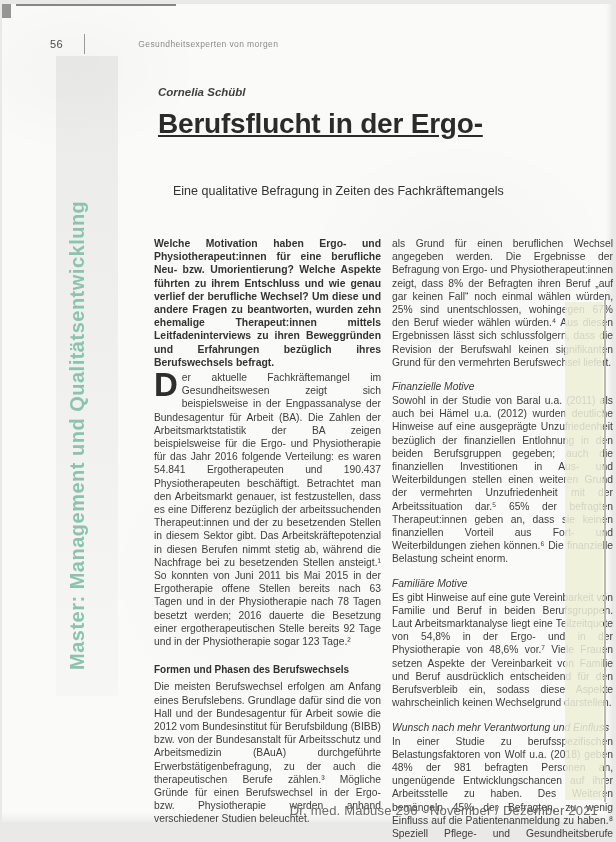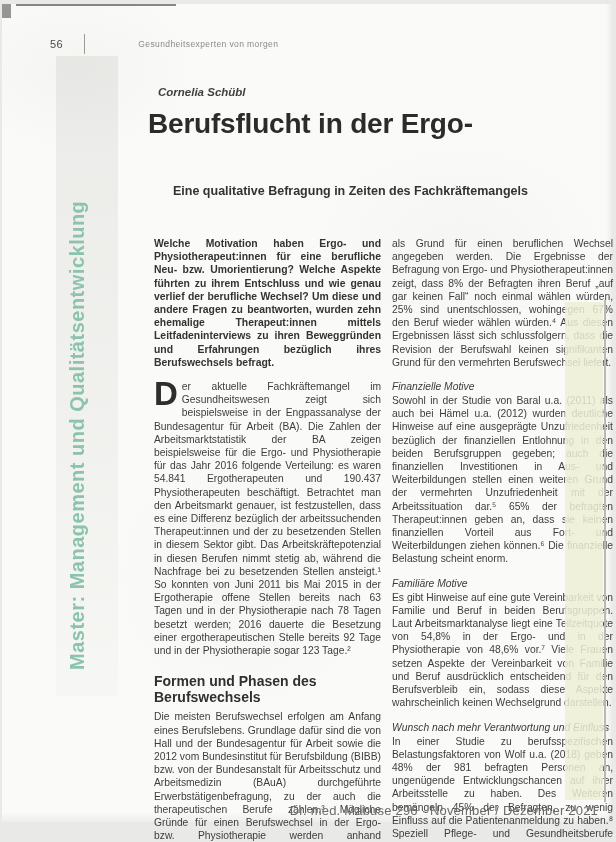--- a/index.html
+++ b/index.html
@@ -47,40 +47,41 @@
     color: #8cc3af;
     white-space: nowrap;
   }
 
   
   .author {
     position: absolute; left: 156px; top: 82px;
     font-size: 11.5px; font-weight: bold; font-style: italic; color: #3f3f3f;
   }
   .title {
-    position: absolute; left: 146px; top: 104px; width: 420px;
+    position: absolute; left: 156px; top: 104px; width: 420px;
     font-size: 28px; font-weight: bold; color: #2b2b2b; line-height: 1.17;
     letter-spacing: -0.2px;
+    text-decoration: underline;
   }
   .subtitle {
     position: absolute; left: 151px; top: 180px; width: 440px;
-    font-size: 12.5px; font-weight: bold; color: #333; padding-left: 20px;
+    font-size: 12.5px; font-weight: normal; color: #333; padding-left: 20px;
   }
 
   
   .col { position: absolute; top: 233px; font-size: 10.3px; color: #3d3d3d; }
   .col-left  { left: 152px; width: 227px; }
   .col-right { left: 390px; width: 221px; }
   .col p { text-align: justify; line-height: 13.2px; hyphens: auto; -webkit-hyphens: auto; }
-  .lead { font-weight: bold; font-size: 10.4px; line-height: 12.3px; color: #333; margin-bottom: 11px; }
+  .lead { font-weight: bold; font-size: 10.4px; line-height: 12.3px; color: #333; margin-bottom: 2px; }
   .dropcap {
     float: left; font-size: 33px; line-height: 26px; font-weight: bold;
     color: #2e2e2e; padding-right: 4px; padding-top: 1px;
   }
-  .sec-heading { font-size: 14px; font-weight: bold; color: #303030; margin: 16px 0 5px 0; }
+  .sec-heading { font-size: 10px; font-weight: bold; color: #303030; margin: 16px 0 5px 0; }
   .sub-heading { font-size: 10.3px; font-style: italic; color: #3a3a3a; margin: 12px 0 2px 0; }
 
   
   .edge-strip {
     position: absolute; left: 563px; top: 298px; width: 38px; height: 498px;
     background: #eceed6; opacity: .85;
   }
   .edge-line {
     position: absolute; left: 602px; top: 296px; width: 2px; height: 502px;
     background: #b9b9b3;

